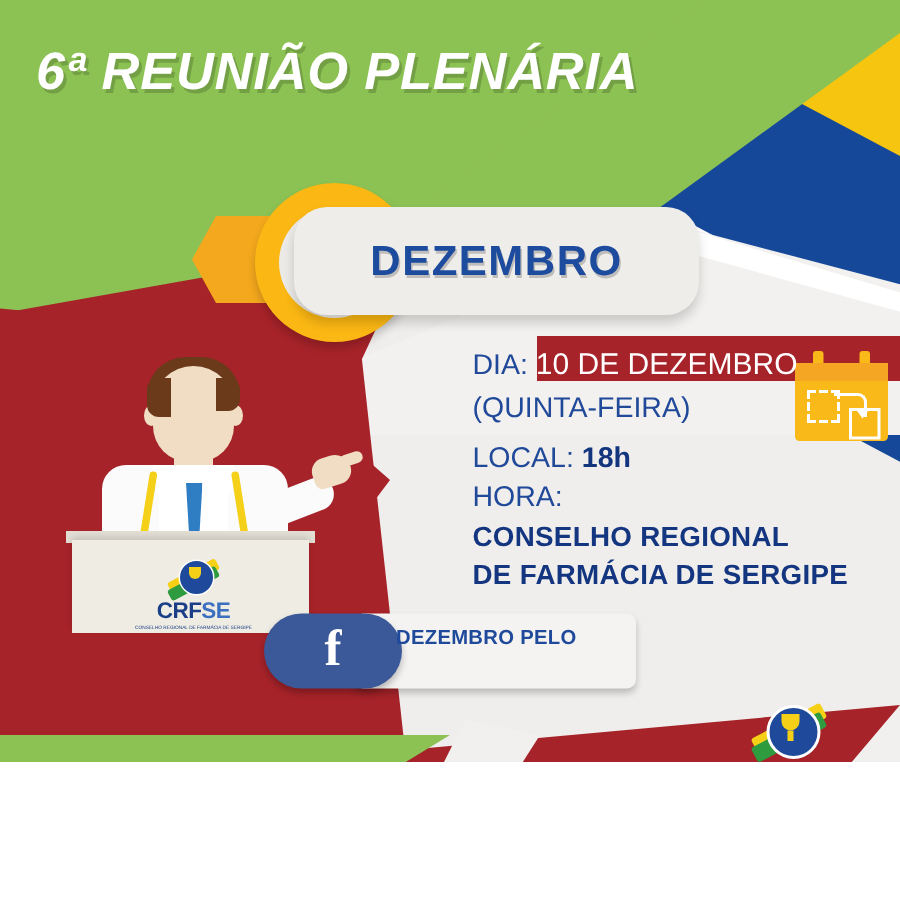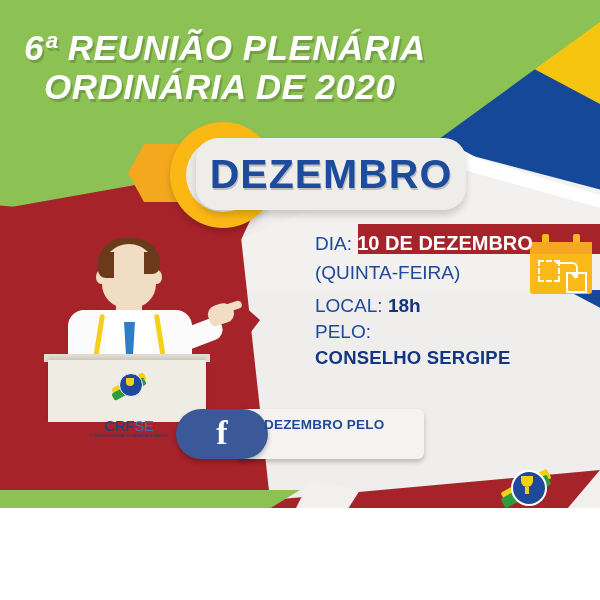--- a/index.html
+++ b/index.html
@@ -141,35 +141,35 @@
   }
   .badge-pill{
     position:absolute;left:68px;top:8px;width:270px;height:72px;
     background:#efedea;
     border-radius:22px;
     box-shadow:0 5px 7px rgba(0,0,0,.16);
     display:flex;align-items:center;justify-content:center;
   }
   .badge-pill span{
     color:#1d4b9e;
-    font-size:41px;
+    font-size:28px;
     font-weight:bold;
     letter-spacing:1px;
     text-shadow:1px 2px 0 rgba(0,0,0,.20);
   }
 
   
   .details{position:absolute;left:315px;top:228px;width:275px;color:#1f4a9b;}
   .redbar{
     position:absolute;left:43px;top:-4px;width:252px;height:30px;
     background:#a62329;
   }
   .row-dia{position:relative;font-size:19px;line-height:30px;height:30px;white-space:nowrap;}
   .lbl{font-weight:normal;color:#20499a;position:relative;z-index:2;}
-  .val-white{color:#ffffff;font-weight:bold;position:relative;z-index:2;font-size:20px;text-align:right;}
+  .val-white{color:#ffffff;font-weight:normal;position:relative;z-index:2;font-size:20px;text-align:right;}
   .row-sub{font-size:19px;line-height:26px;margin-top:2px;color:#20499a;}
   .row-hora{font-size:19px;line-height:28px;margin-top:6px;color:#20499a;}
   .row-hora b{color:#12357e;}
   .row-local{font-size:19px;line-height:24px;color:#20499a;}
   .local-name{font-size:18.5px;font-weight:bold;color:#14357f;line-height:1.25;margin-top:2px;letter-spacing:.2px;}
 
   
   .cal{position:absolute;left:215px;top:4px;width:62px;height:62px;}
   .cal-body{position:absolute;left:0;top:10px;width:62px;height:52px;background:#f9b919;border-radius:3px;}
   .cal-top{position:absolute;left:0;top:10px;width:62px;height:12px;background:#f5a623;}
@@ -242,21 +242,21 @@
   .sp-finger{position:absolute;left:186px;top:80px;width:16px;height:8px;background:#f0ddc4;border-radius:4px;transform:rotate(-18deg);}
 
   .podium{position:absolute;left:8px;top:138px;width:158px;height:62px;background:#efece4;box-shadow:0 -2px 4px rgba(0,0,0,.12);}
   .podium-top{position:absolute;left:4px;top:132px;width:166px;height:8px;background:#e2ded4;}
   .podium-logo{position:absolute;left:46px;top:150px;width:86px;height:44px;text-align:center;}
   .pl-emblem{position:relative;width:30px;height:28px;margin:0 auto;}
   .pl-rib-g{position:absolute;left:-3px;top:13px;width:36px;height:8px;background:#2e9b3e;transform:rotate(-28deg);border-radius:2px;}
   .pl-rib-y{position:absolute;left:-3px;top:8px;width:36px;height:8px;background:#f5d017;transform:rotate(-28deg);border-radius:2px;}
   .pl-globe{position:absolute;left:5px;top:1px;width:22px;height:22px;border-radius:50%;background:#1f4a9b;border:1.5px solid #fff;}
   .pl-cup{position:absolute;left:12px;top:6px;width:8px;height:8px;background:#f5d017;border-radius:0 0 5px 5px;}
-  .pl-word{font-size:15px;font-weight:normal;letter-spacing:-.4px;line-height:1;margin-top:18px;}
+  .pl-word{font-size:15px;font-weight:bold;letter-spacing:-.4px;line-height:1;margin-top:0;}
   .pl-word .c1{color:#1b3f87;} .pl-word .c2{color:#3b6fbf;}
   .pl-sub{font-size:3.2px;color:#1b3f87;margin-top:1px;white-space:nowrap;}
 
   
   .crowd{position:absolute;left:0;top:498px;width:600px;height:102px;overflow:hidden;}
   .p{position:absolute;bottom:0;}
   .p .hd{position:absolute;left:50%;transform:translateX(-50%);border-radius:50% 50% 45% 45%;}
   .p .bd{position:absolute;bottom:0;left:0;border-radius:18px 18px 0 0;}
 </style>
 </head>
@@ -276,21 +276,20 @@
     <div class="b-red"></div>
     <div class="b-red2"></div>
     <div class="b-redlow"></div>
     <div class="b-greenlow"></div>
     <div class="b-whitelow"></div>
     <div class="b-whitelow2"></div>
   </div>
 
   <div class="headline">
     <span>6ª REUNIÃO PLENÁRIA</span>
-    <span class="l2">ORDINÁRIA DE 2020</span>
   </div>
 
   <div class="badge-wrap">
     <div class="badge-hex"></div>
     <div class="badge-ring"></div>
     <div class="badge-ring-in"></div>
     <div class="badge-pill">
       <span>DEZEMBRO</span>
     </div>
   </div>
@@ -338,22 +337,23 @@
       <span class="val-white">10 DE DEZEMBRO</span>
     </div>
 
     <div class="row-sub">(QUINTA-FEIRA)</div>
 
     <div class="row-hora">
       <span>LOCAL:</span>
       <b>18h</b>
     </div>
 
-    <div class="row-local">PELO:</div>
-    <div class="local-name">CONSELHO SERGIPE</div>
+    <div class="row-local">HORA:</div>
+    <div class="local-name">CONSELHO REGIONAL</div>
+    <div class="local-name">DE FARMÁCIA DE SERGIPE</div>
 
     <div class="cal">
       <div class="cal-ring r1"></div>
       <div class="cal-ring r2"></div>
       <div class="cal-body"></div>
       <div class="cal-top"></div>
       <div class="cal-dash"></div>
       <div class="cal-arrow"></div>
       <div class="cal-arrowhead"></div>
       <div class="cal-box"></div>

